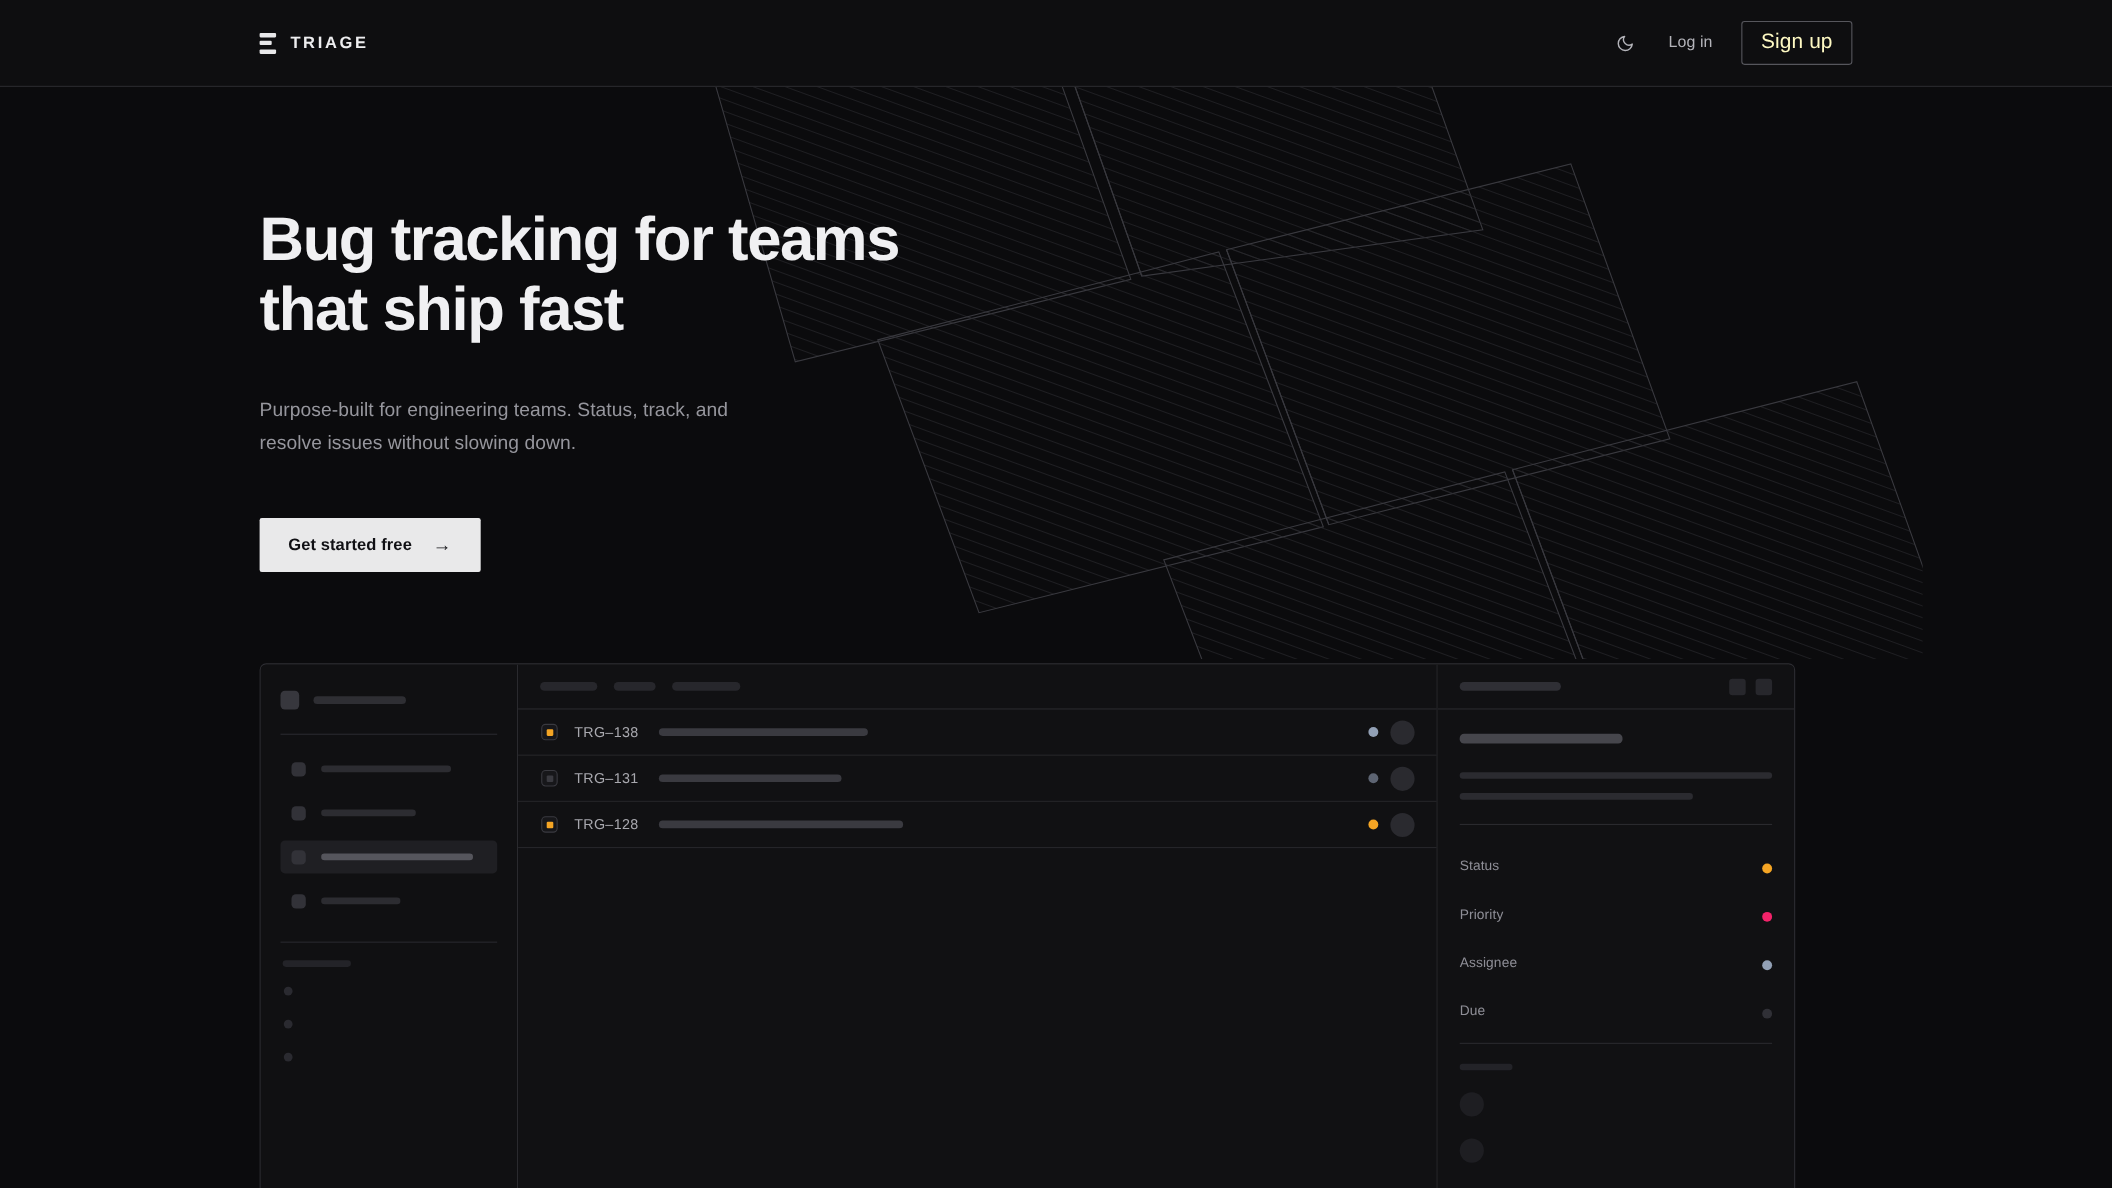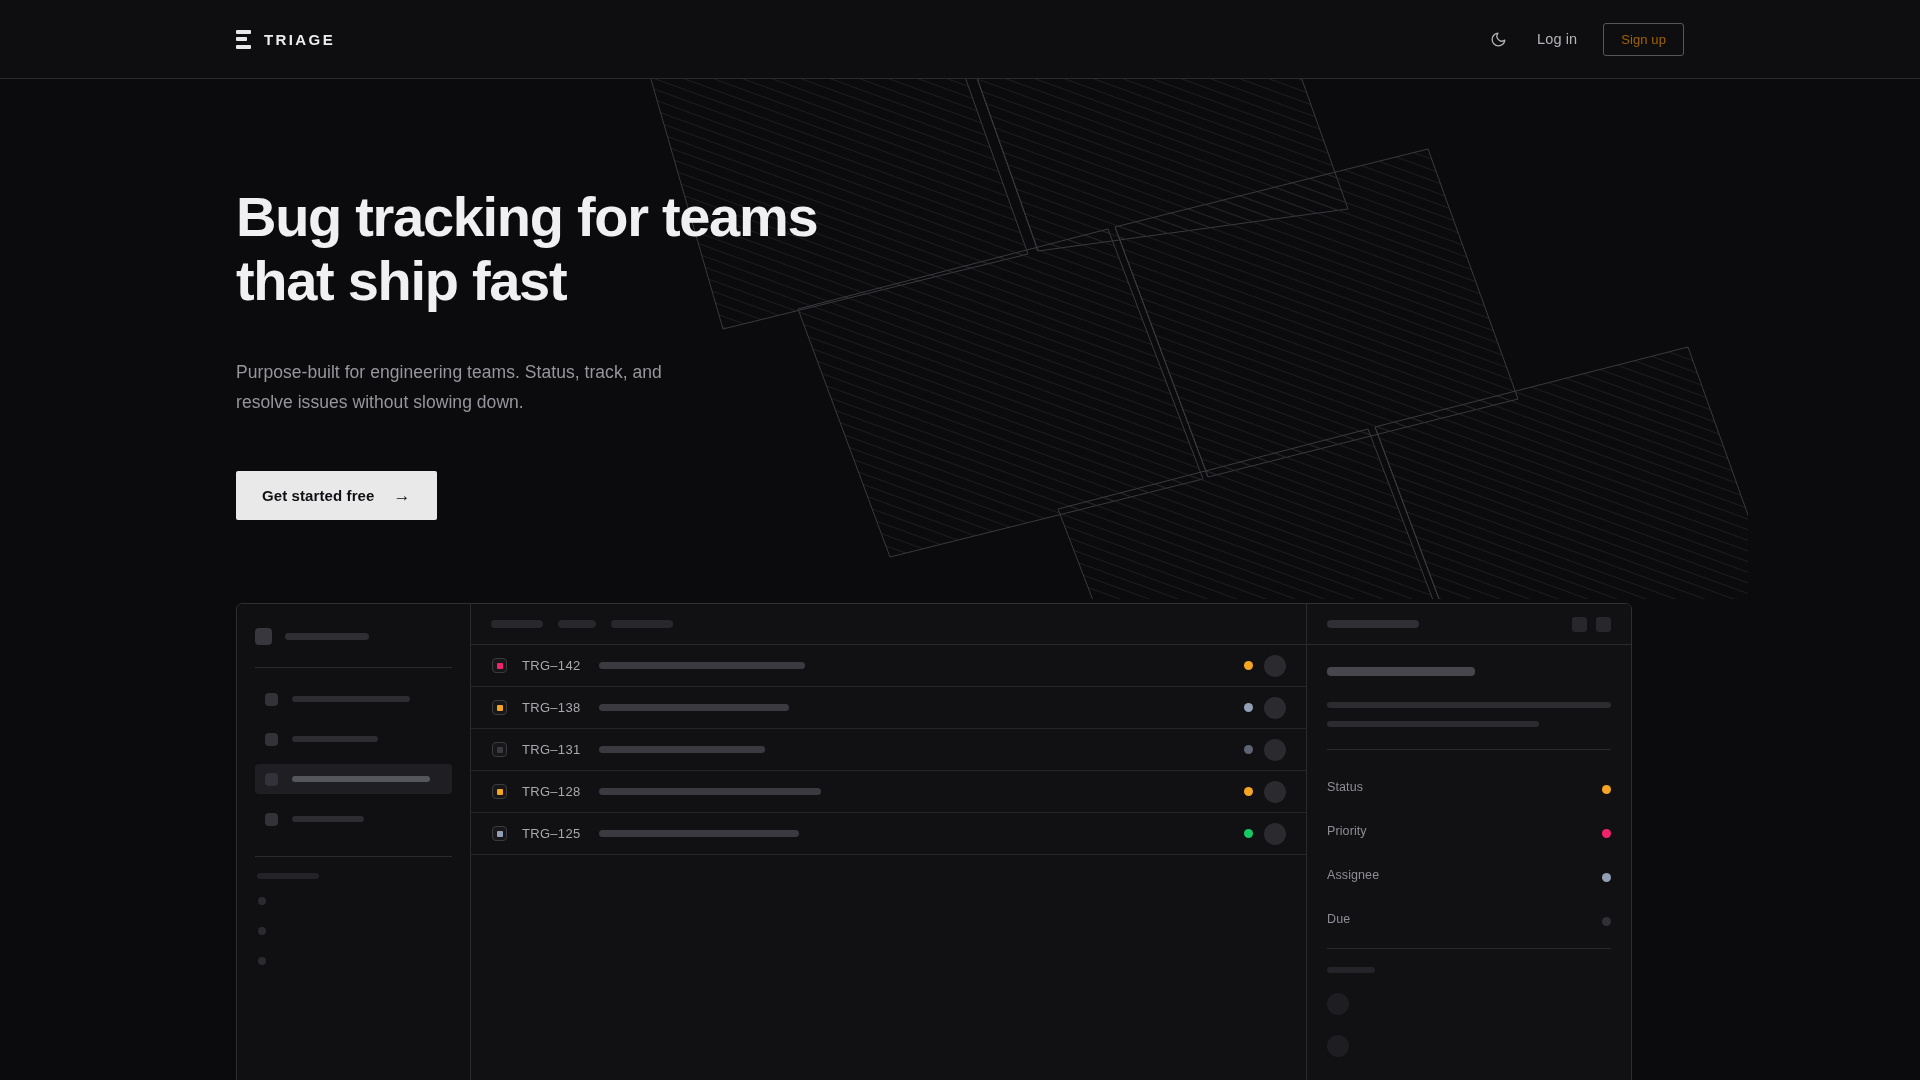--- a/index.html
+++ b/index.html
@@ -39,21 +39,21 @@
     display:flex;align-items:center;gap:26px;
   }
   .theme-toggle{
     width:26px;height:26px;display:flex;align-items:center;justify-content:center;
     cursor:pointer;
   }
   .nav-link{
     font-size:14.5px;color:#b4b4ba;cursor:pointer;letter-spacing:.1px;
   }
   .signup-btn{
-    font-size:13px;color:#a16207;
+    font-size:19px;color:#fef9c3;
     border:1px solid #56565c;border-radius:3px;
     padding:8px 17px;background:transparent;cursor:pointer;
     letter-spacing:.1px;
   }
 
   
   .hero{
     position:relative;width:1748px;height:1018px;overflow:hidden;
   }
   .deco{
@@ -287,31 +287,20 @@
 
     <main class="app-list">
       <div class="list-toolbar" id="list-toolbar">
           <span class="chip" style="width: 52px;"></span>
           <span class="chip" style="width: 38px;"></span>
           <span class="chip" style="width: 62px;"></span>
         </div>
       <div id="issue-rows">
           <div class="row">
             <span class="pri-badge">
-              <i style="background:#f3236a"></i>
-            </span>
-            <span class="row-id">TRG–142</span>
-            <span class="row-title" style="width:206px"></span>
-            <span class="row-right">
-              <span class="status-dot" style="background:#f5a524"></span>
-              <span class="avatar-sm"></span>
-            </span>
-          </div>
-          <div class="row">
-            <span class="pri-badge">
               <i style="background:#f5a524"></i>
             </span>
             <span class="row-id">TRG–138</span>
             <span class="row-title" style="width:190px"></span>
             <span class="row-right">
               <span class="status-dot" style="background:#92a0b5"></span>
               <span class="avatar-sm"></span>
             </span>
           </div>
           <div class="row">
@@ -326,31 +315,20 @@
             </span>
           </div>
           <div class="row">
             <span class="pri-badge">
               <i style="background:#f5a524"></i>
             </span>
             <span class="row-id">TRG–128</span>
             <span class="row-title" style="width:222px"></span>
             <span class="row-right">
               <span class="status-dot" style="background:#f5a524"></span>
-              <span class="avatar-sm"></span>
-            </span>
-          </div>
-          <div class="row">
-            <span class="pri-badge">
-              <i style="background:#92a0b5"></i>
-            </span>
-            <span class="row-id">TRG–125</span>
-            <span class="row-title" style="width:200px"></span>
-            <span class="row-right">
-              <span class="status-dot" style="background:#17c964"></span>
               <span class="avatar-sm"></span>
             </span>
           </div>
         </div>
     </main>
 
     <aside class="app-detail">
       <div class="detail-head">
         <span class="detail-head-bar"></span>
         <span class="detail-head-actions" id="detail-actions">

